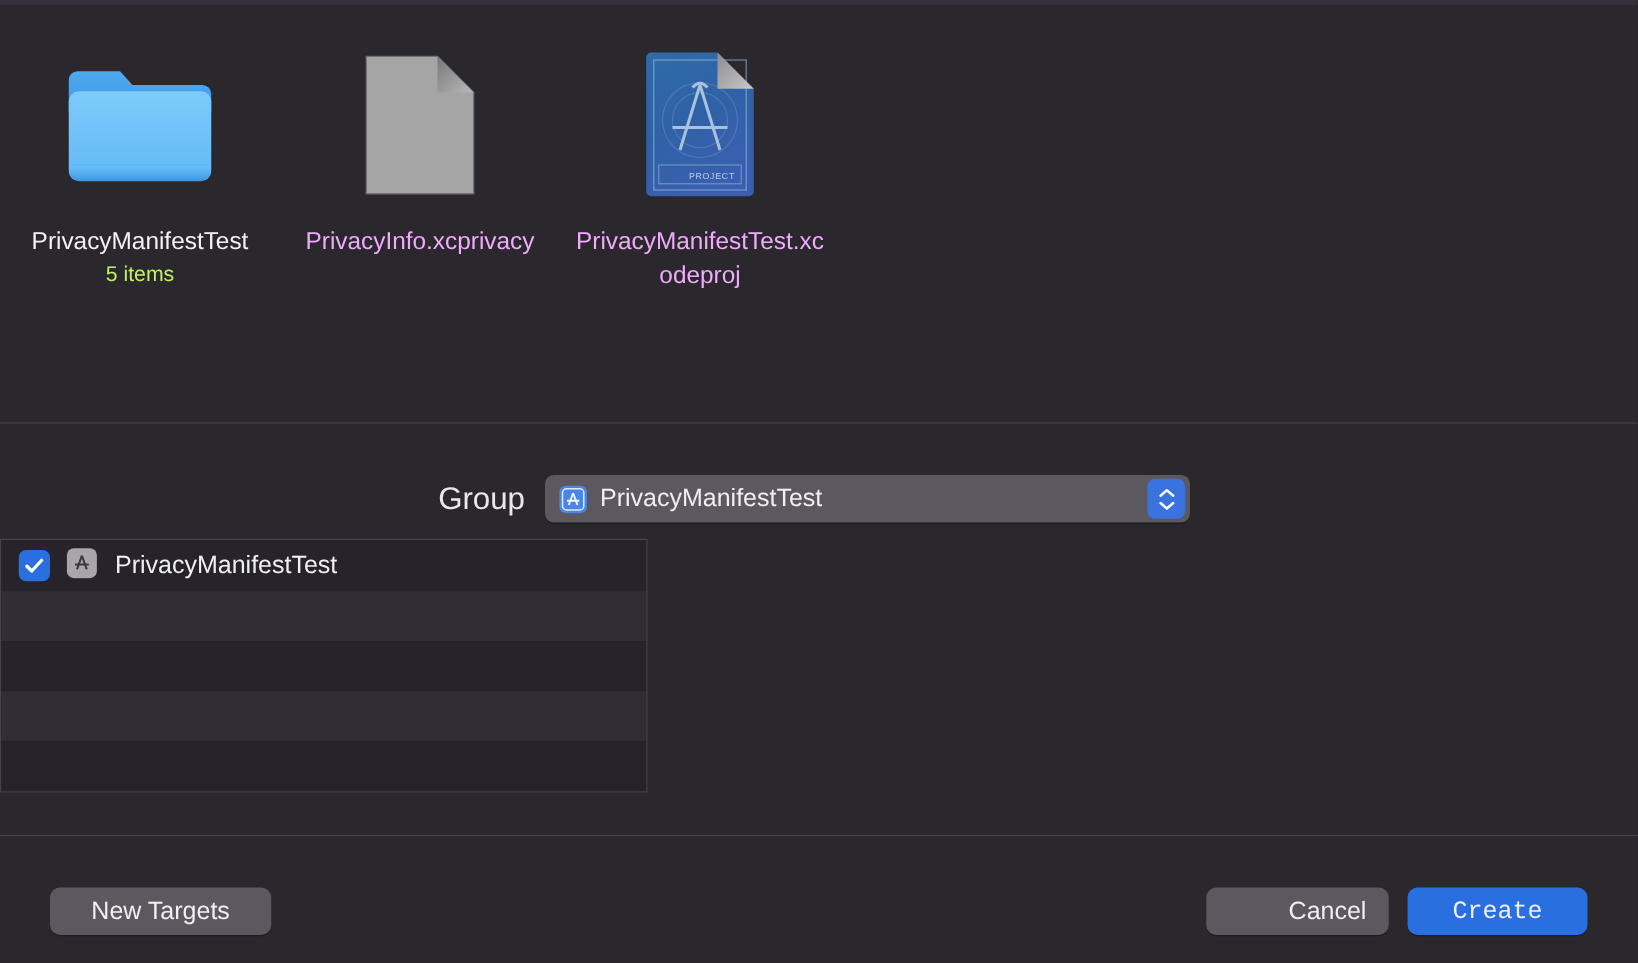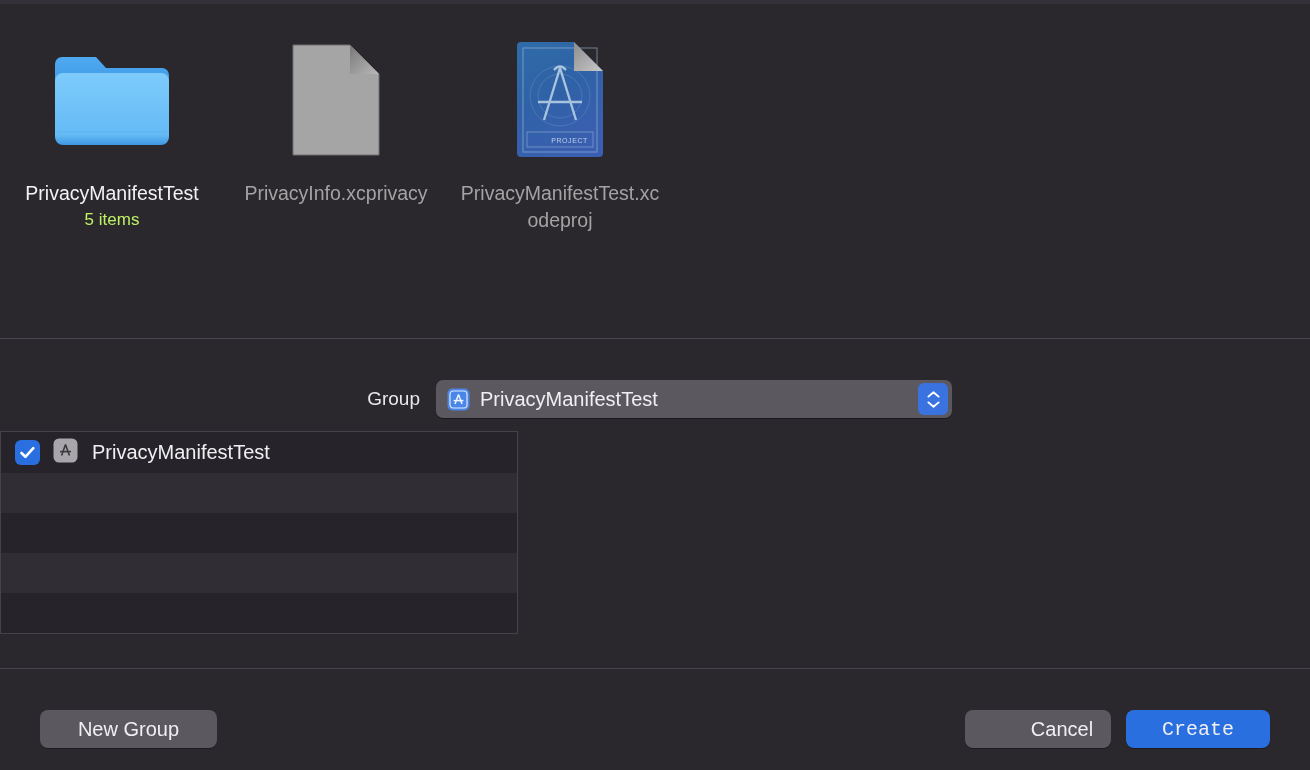--- a/index.html
+++ b/index.html
@@ -45,21 +45,21 @@
     display: flex;
     align-items: center;
     justify-content: center;
   }
   .file-label {
     margin-top: 10px;
     width: 208px;
     text-align: center;
     font-size: 19.5px;
     line-height: 27px;
-    color: #a3a3a3;
+    color: #f0abfc;
     word-break: break-all;
   }
   .file-label.selected { color: #f2f1f3; }
   .file-sub {
     margin-top: 2px;
     font-size: 17px;
     line-height: 22px;
     color: #bef264;
     text-align: center;
   }
@@ -82,21 +82,21 @@
 
   .row-group {
     position: absolute; left: 0; top: 40px;
     width: 1310px; height: 40px;
     display: flex; align-items: center;
   }
   .field-label {
     width: 436px;
     text-align: right;
     padding-right: 16px;
-    font-size: 19px;
+    font-size: 25px;
     color: #e9e8ea;
   }
   .popup {
     position: relative;
     width: 516px; height: 38px;
     background: #5c5860;
     border-radius: 7px;
     display: flex; align-items: center;
     padding-left: 11px;
     box-shadow: 0 1px 0 rgba(0,0,0,.35);
@@ -314,18 +314,18 @@
         <div class="t-row odd"></div>
 
       </div>
     </div>
 
   </div>
 
   <div class="hsep bottom"></div>
 
   <div class="actionbar">
-    <button class="btn btn-newfolder">New Group</button>
+    <button class="btn btn-newfolder">New Targets</button>
     <button class="btn btn-cancel">Cancel</button>
     <button class="btn btn-create">Create</button>
   </div>
 
 </div>
 
 </body></html>

